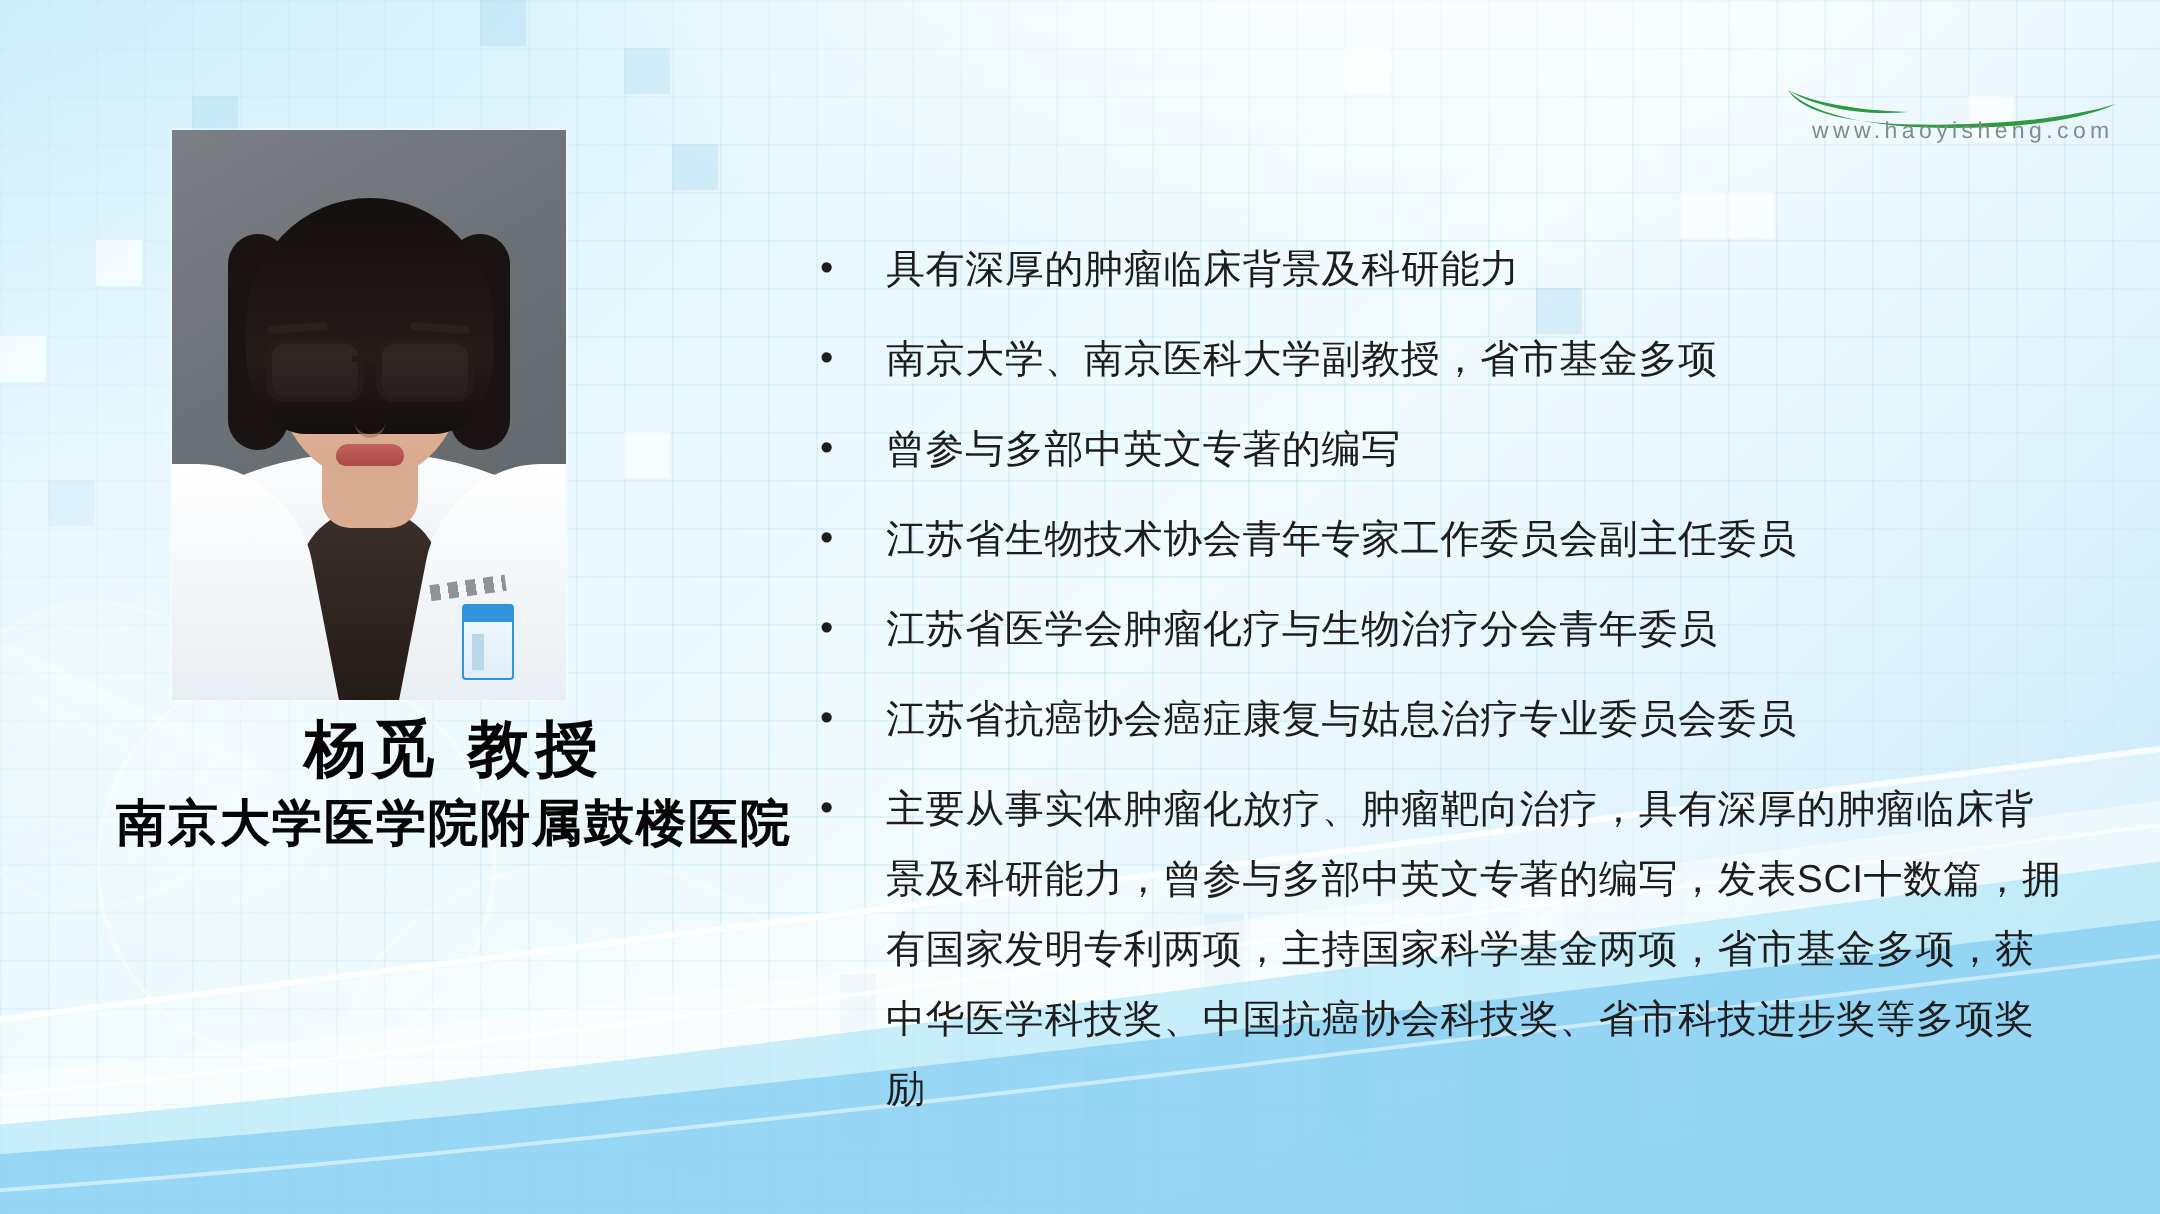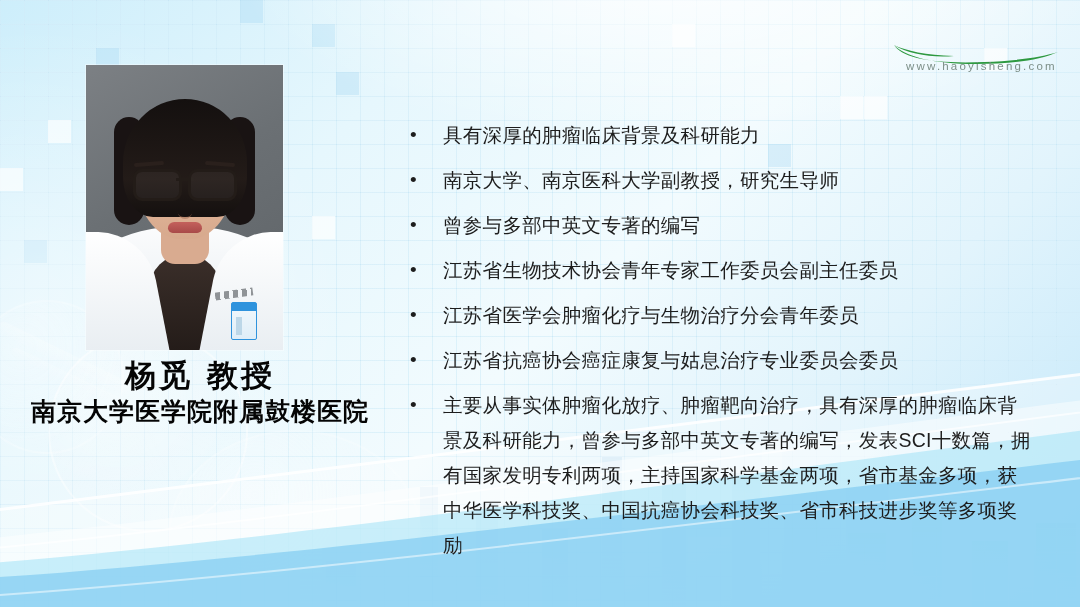--- a/index.html
+++ b/index.html
@@ -163,20 +163,21 @@
     position: absolute; right: 30px; bottom: 52px; width: 38px; height: 8px;
     background: repeating-linear-gradient(90deg, #6e7276 0 5px, transparent 5px 9px);
     opacity: 0.75; transform: rotate(-8deg);
   }
 
   
   .caption {
     position: absolute; left: 0; top: 358px; width: 400px;
     text-align: center; color: #050505;
     font-family: "DejaVu Serif", "Liberation Serif", serif;
+    padding-left: 27px;
   }
   .cap-name {
     font-size: 31px; font-weight: bold; letter-spacing: 3px;
     line-height: 1.1;
   }
   .cap-org {
     font-size: 25px; font-weight: bold; letter-spacing: 1px;
     margin-top: 6px; line-height: 1.1;
   }
 
@@ -322,21 +323,21 @@
     <div class="cap-org">南京大学医学院附属鼓楼医院</div>
   </div>
 
   <div class="bullets">
     <div class="bullet">
       <span class="dot">•</span>
       <span class="txt">具有深厚的肿瘤临床背景及科研能力</span>
     </div>
     <div class="bullet">
       <span class="dot">•</span>
-      <span class="txt">南京大学、南京医科大学副教授，研究生导师</span>
+      <span class="txt">南京大学、南京医科大学副教授，省市基金多项</span>
     </div>
     <div class="bullet">
       <span class="dot">•</span>
       <span class="txt">曾参与多部中英文专著的编写</span>
     </div>
     <div class="bullet">
       <span class="dot">•</span>
       <span class="txt">江苏省生物技术协会青年专家工作委员会副主任委员</span>
     </div>
     <div class="bullet">

